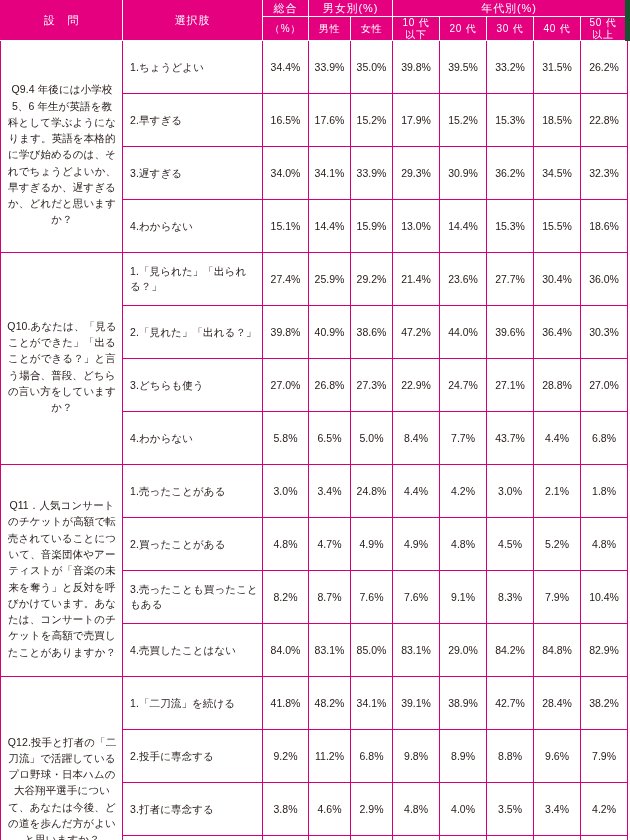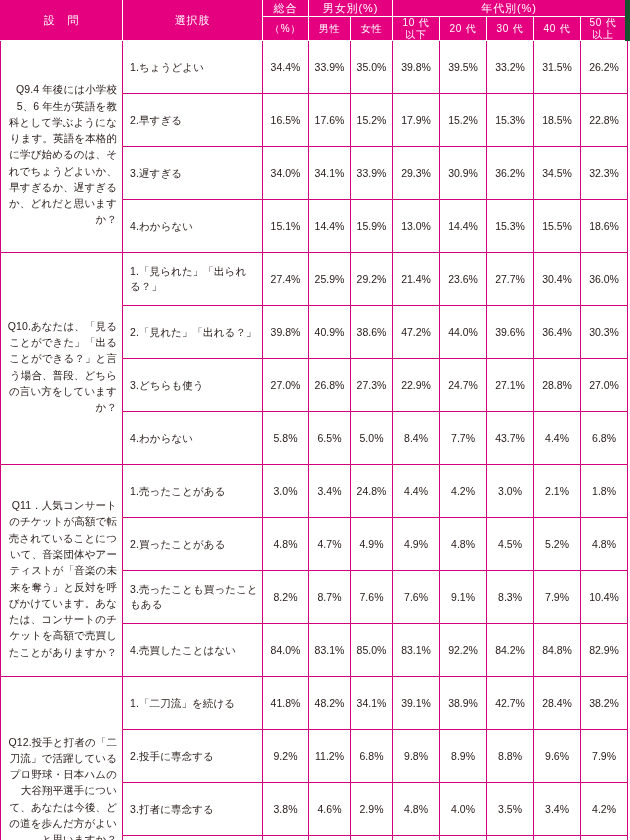--- a/index.html
+++ b/index.html
@@ -49,21 +49,21 @@
   }
   thead tr:first-child th { border-top: 1px solid #e4007f; }
   thead th.small { font-size: 10px; }
   thead th.age-sub { font-size: 10px; line-height: 1.15; }
 
   
   td.q-cell {
     font-size: 10.5px;
     line-height: 1.55;
     padding: 20px 5px 4px 6px;
-    text-align: right;
+    text-align: center;
     vertical-align: middle;
     letter-spacing: 0.01em;
   }
   td.opt-cell {
     font-size: 10.5px;
     line-height: 1.4;
     padding: 3px 4px 3px 7px;
     text-align: left;
     letter-spacing: 0.01em;
     margin-top: 8px;
@@ -242,21 +242,21 @@
           <td class="num sep-light">8.3%</td>
           <td class="num sep-light">7.9%</td>
           <td class="num sep-light">10.4%</td>
         </tr>
         <tr class="opt-row">
           <td class="opt-cell sep-light">4.売買したことはない</td>
           <td class="num sep-light">84.0%</td>
           <td class="num sep-light">83.1%</td>
           <td class="num sep-light">85.0%</td>
           <td class="num sep-light">83.1%</td>
-          <td class="num sep-light">92.2%</td>
+          <td class="num sep-light">29.0%</td>
           <td class="num sep-light">84.2%</td>
           <td class="num sep-light">84.8%</td>
           <td class="num sep-light">82.9%</td>
         </tr>
         <tr class="opt-row block-top">
           <td class="q-cell" rowspan="4">Q12.投手と打者の「二刀流」で活躍しているプロ野球・日本ハムの大谷翔平選手について、あなたは今後、どの道を歩んだ方がよいと思いますか？</td>
           <td class="opt-cell">1.「二刀流」を続ける</td>
           <td class="num">41.8%</td>
           <td class="num">48.2%</td>
           <td class="num">34.1%</td>

